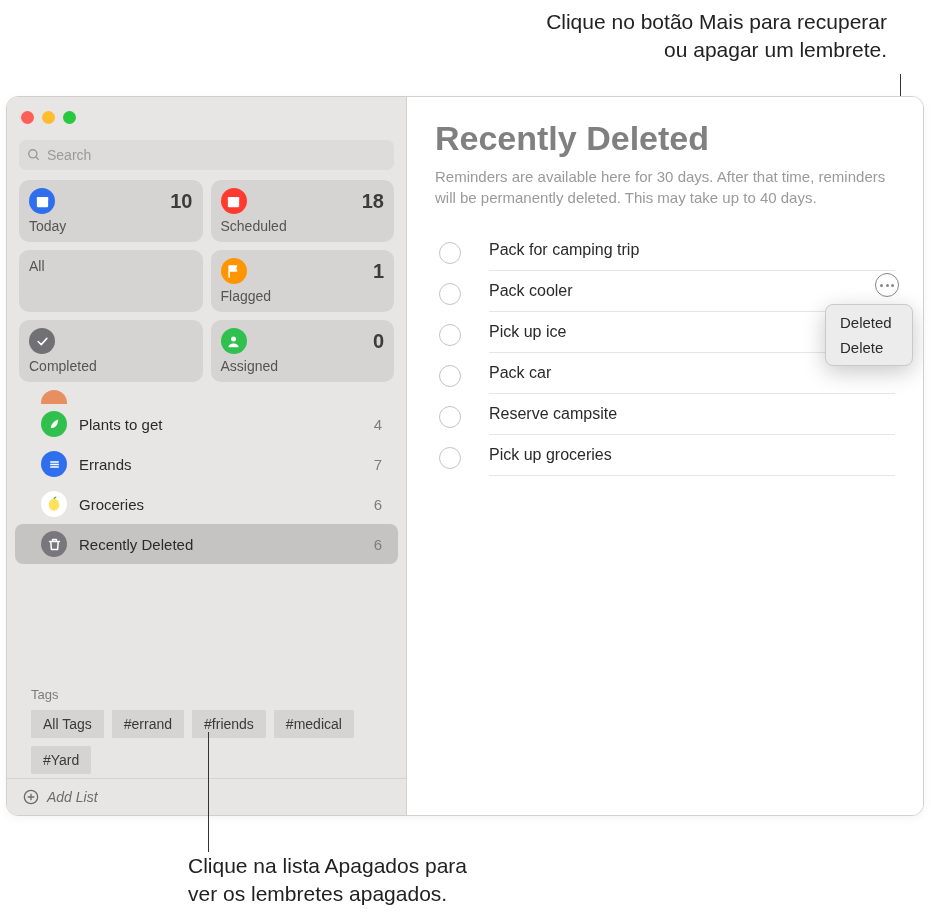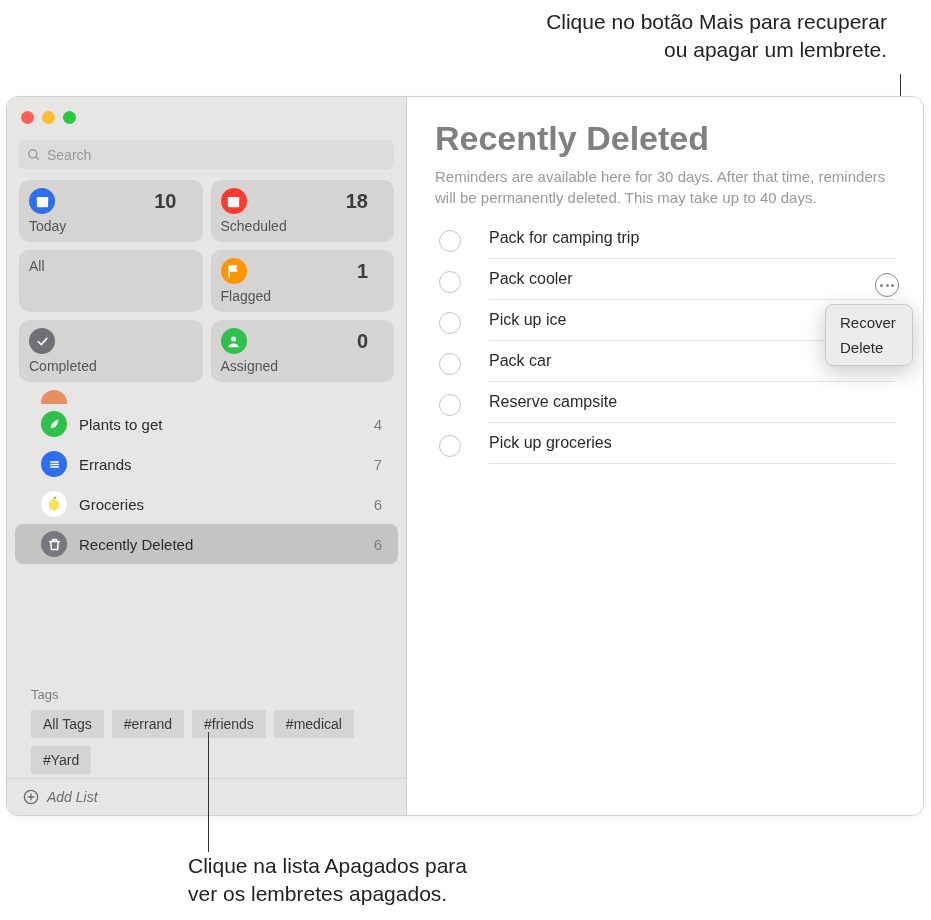--- a/index.html
+++ b/index.html
@@ -86,21 +86,21 @@
   
   .smart-grid {
     display: grid;
     grid-template-columns: 1fr 1fr;
     gap: 8px;
     padding: 0 12px 8px 12px;
   }
   .smart-card {
     background: #d6d4d2;
     border-radius: 10px;
-    padding: 8px 26px 8px 10px;
+    padding: 8px 10px 8px 10px;
     display: flex;
     flex-direction: column;
     gap: 4px;
     cursor: pointer;
   }
   .sc-top { display: flex; justify-content: space-between; align-items: center; }
   .sc-icon { width: 26px; height: 26px; border-radius: 50%; display:flex; align-items:center; justify-content:center; }
   .sc-count { font-size: 20px; font-weight: 700; color: #3c3c3c; }
   .sc-label { font-size: 14px; color: #555; }
   
@@ -160,21 +160,21 @@
     background: #fff;
     padding: 22px 28px;
     position: relative;
   }
   .main-title {
     font-size: 34px; font-weight: 700; color: #808080;
     margin-bottom: 8px;
   }
   .main-desc {
     font-size: 15px; color: #9a9a9a; line-height: 1.4;
-    max-width: 520px; margin-bottom: 10px;
+    max-width: 520px; margin-bottom: 22px;
   }
   .checkbox {
     width: 22px; height: 22px; border-radius: 50%;
     border: 1.5px solid #c5c5c5; background:#fff;
     flex: 0 0 auto; margin-top:1px;
   }
   .r-title { font-size: 16px; color: #2a2a2a; flex:1;}
   
   .reminder-items { margin-top: 4px; }
   .ri {
@@ -441,21 +441,21 @@
 
     <div class="more-btn">
       <span>
         <span class="more-dot"></span>
           <span class="more-dot"></span>
           <span class="more-dot"></span>
       </span>
     </div>
 
     <div class="popover">
-      <div class="popover-item">Recover</div>
+      <div class="popover-item">Deleted</div>
       <div class="popover-item">Delete</div>
     </div>
   </div>
 
 </div>
 
 <div class="callout-bottom-line"></div>
 <div class="callout-bottom">
   <div>Clique na lista Apagados para</div>
   <div>ver os lembretes apagados.</div>

